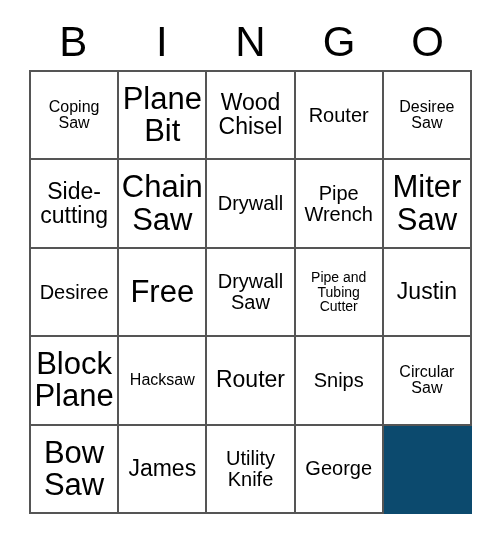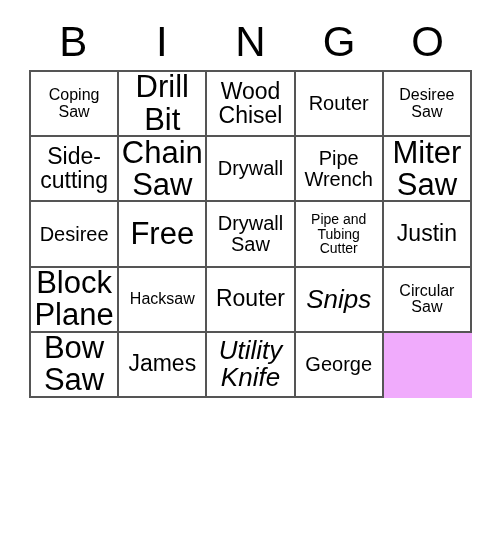--- a/index.html
+++ b/index.html
@@ -42,28 +42,28 @@
     letter-spacing: 0px;
     color: #000000;
   }
 
   
   .grid {
     position: absolute;
     left: 29px;
     top: 70px;
     width: 443px;
-    height: 328px;
+    height: 444px;
     box-sizing: border-box;
     border-top: 2px solid #555555;
     border-left: 2px solid #555555;
     display: grid;
     grid-template-columns: repeat(5, 1fr);
     grid-template-rows: repeat(5, 1fr);
-    background: #f0abfc;
+    background: #0c4a6e;
   }
 
   .cell {
     box-sizing: border-box;
     border-right: 2px solid #555555;
     border-bottom: 2px solid #555555;
     display: flex;
     align-items: center;
     justify-content: center;
     text-align: center;
@@ -75,21 +75,21 @@
   .cell-text {
     display: block;
     width: 100%;
     line-height: 1.04;
     color: #000000;
     word-wrap: break-word;
   }
 
   
   .fs-xxl .cell-text { font-size: 31px; }
-  .fs-xl  .cell-text { font-size: 26px; font-style: italic; }
+  .fs-xl  .cell-text { font-size: 20px; }
   .fs-lg  .cell-text { font-size: 23px; }
   .fs-md  .cell-text { font-size: 20px; }
   .fs-sm  .cell-text { font-size: 16px; }
   .fs-xs  .cell-text { font-size: 14px; }
 </style>
 </head>
 <body>
 
 <div class="card">
 
@@ -99,21 +99,21 @@
     <div class="header-cell">N</div>
     <div class="header-cell">G</div>
     <div class="header-cell">O</div>
   </div>
 
   <div class="grid" id="bingo-grid">
       <div class="cell fs-sm">
         <span class="cell-text">Coping Saw</span>
       </div>
       <div class="cell fs-xxl">
-        <span class="cell-text">Drill Bit</span>
+        <span class="cell-text">Plane Bit</span>
       </div>
       <div class="cell fs-lg">
         <span class="cell-text">Wood Chisel</span>
       </div>
       <div class="cell fs-md">
         <span class="cell-text">Router</span>
       </div>
       <div class="cell fs-sm">
         <span class="cell-text">Desiree Saw</span>
       </div>

